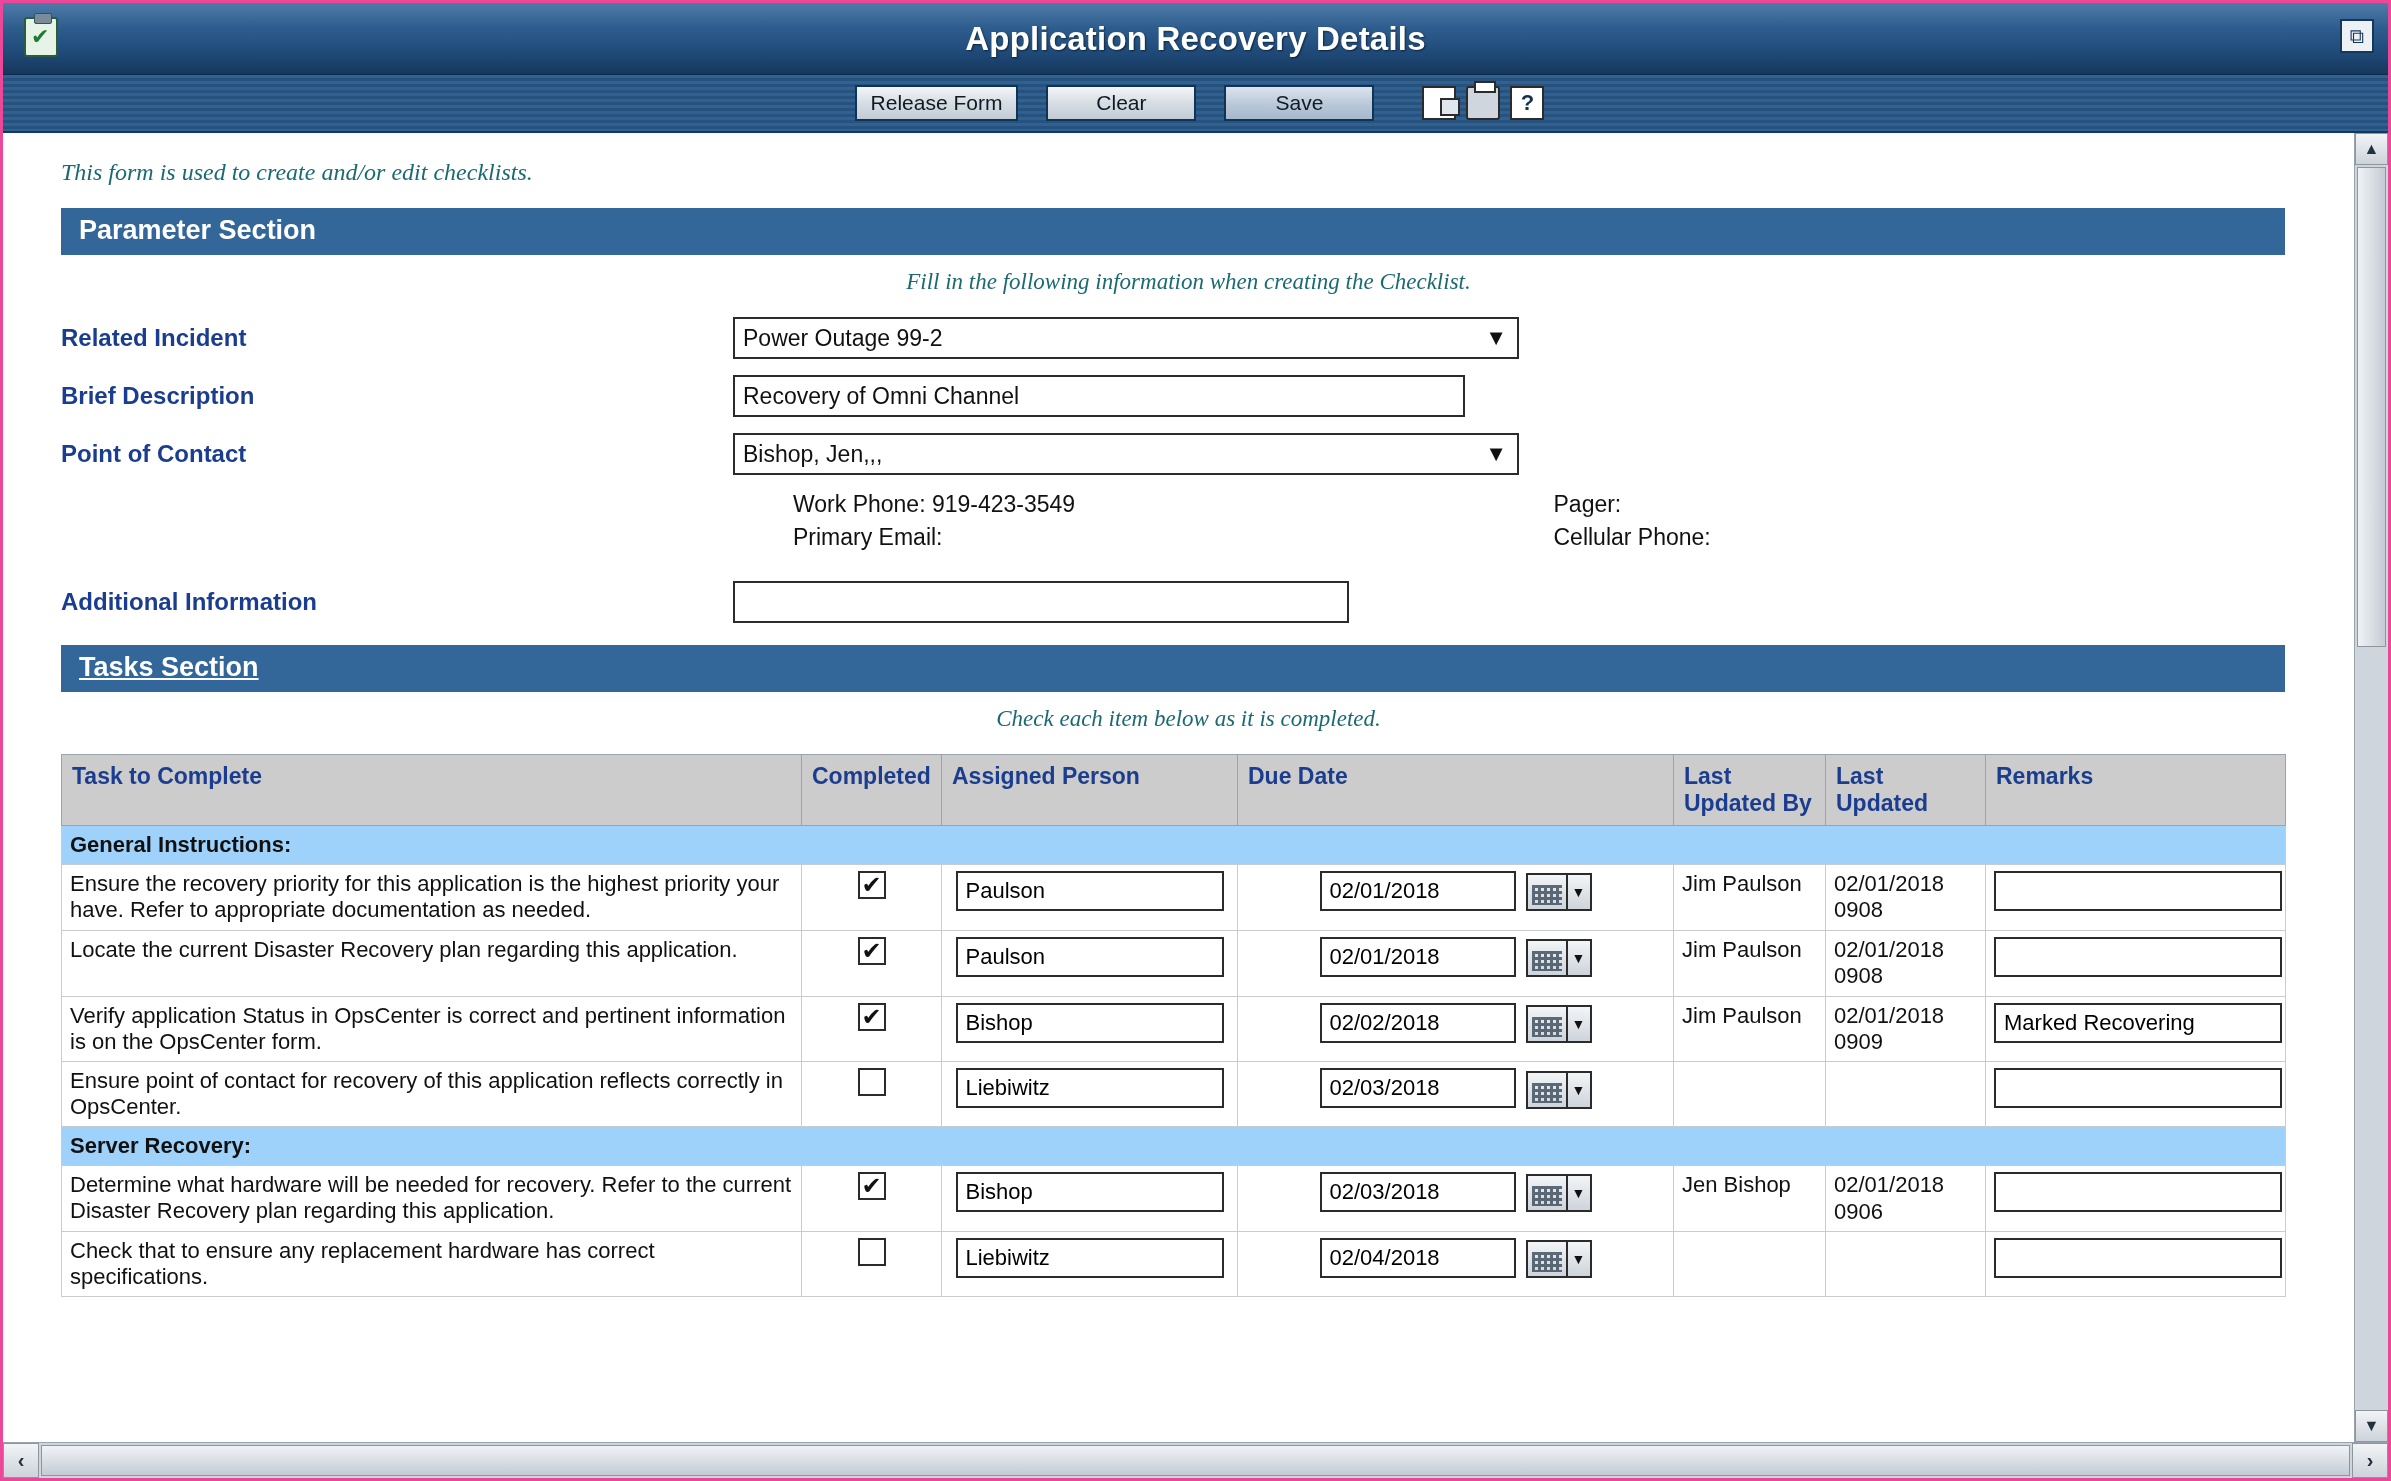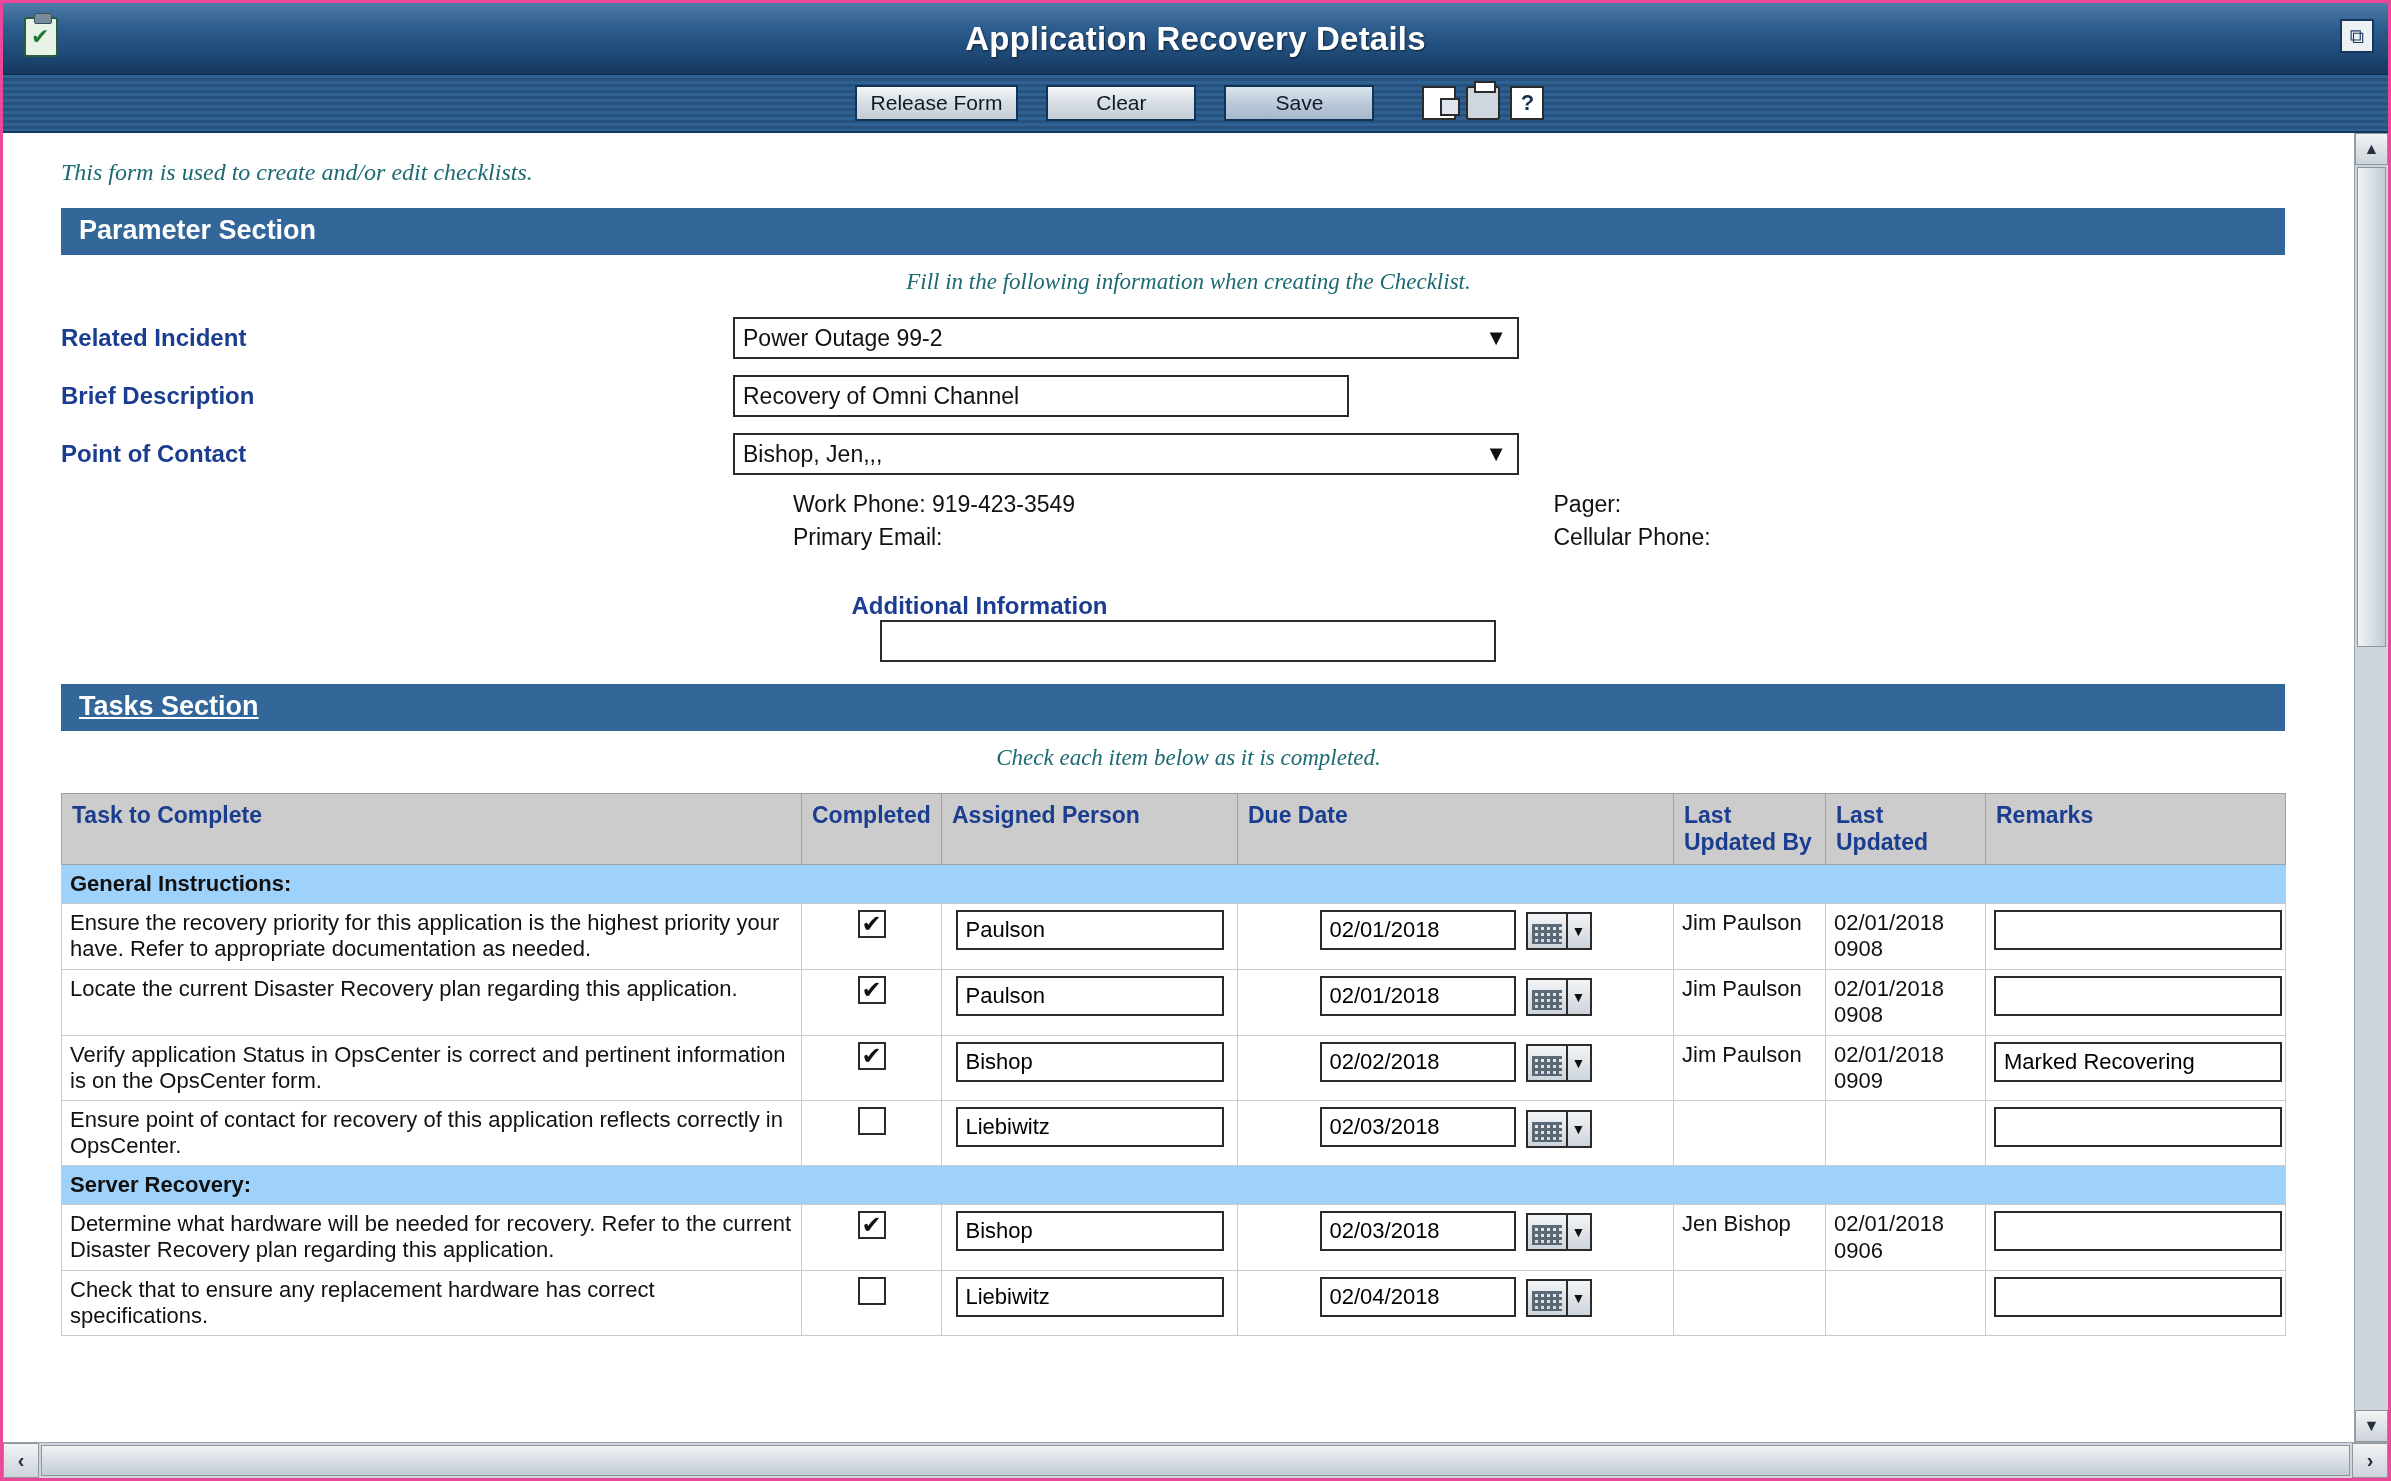--- a/index.html
+++ b/index.html
@@ -165,21 +165,21 @@
     height: 42px;
     padding: 2px 8px;
   }
   select.field { width: 786px; appearance: none; -webkit-appearance: none;
     background-image: none; }
   .select-wrap { position: relative; display: inline-block; }
   .select-wrap .chev {
     position: absolute; right: 12px; top: 50%; transform: translateY(-50%);
     pointer-events: none; font-size: 22px; color: #111;
   }
-  input.desc { width: 616px; }
+  input.desc { width: 732px; }
   input.addl { width: 616px; }
   .contact-info {
     display: flex;
     margin: 10px 0 0 732px;
     font-size: 23px; color: #111;
   }
   .ci-col { width: 890px; }
   .ci-line { margin-bottom: 6px; }
   
   table.tasks {
@@ -361,21 +361,21 @@
         <div class="ci-col">
           <div class="ci-line">Work Phone: 919-423-3549</div>
           <div class="ci-line">Primary Email:</div>
         </div>
         <div class="ci-col">
           <div class="ci-line">Pager:</div>
           <div class="ci-line">Cellular Phone:</div>
         </div>
       </div>
 
-      <div class="form-row" style="margin-top:35px;flex-direction:column;">
+      <div class="form-row" style="margin-top:24px;">
         <div class="form-label">Additional Information</div>
         <input class="field addl" value="" style="">
       </div>
 
       <div class="section-bar" style="margin-top:22px;text-decoration:underline;">Tasks Section</div>
       <div class="sub-note">Check each item below as it is completed.</div>
 
       <table class="tasks">
         <colgroup>
           <col style="width:740px">

